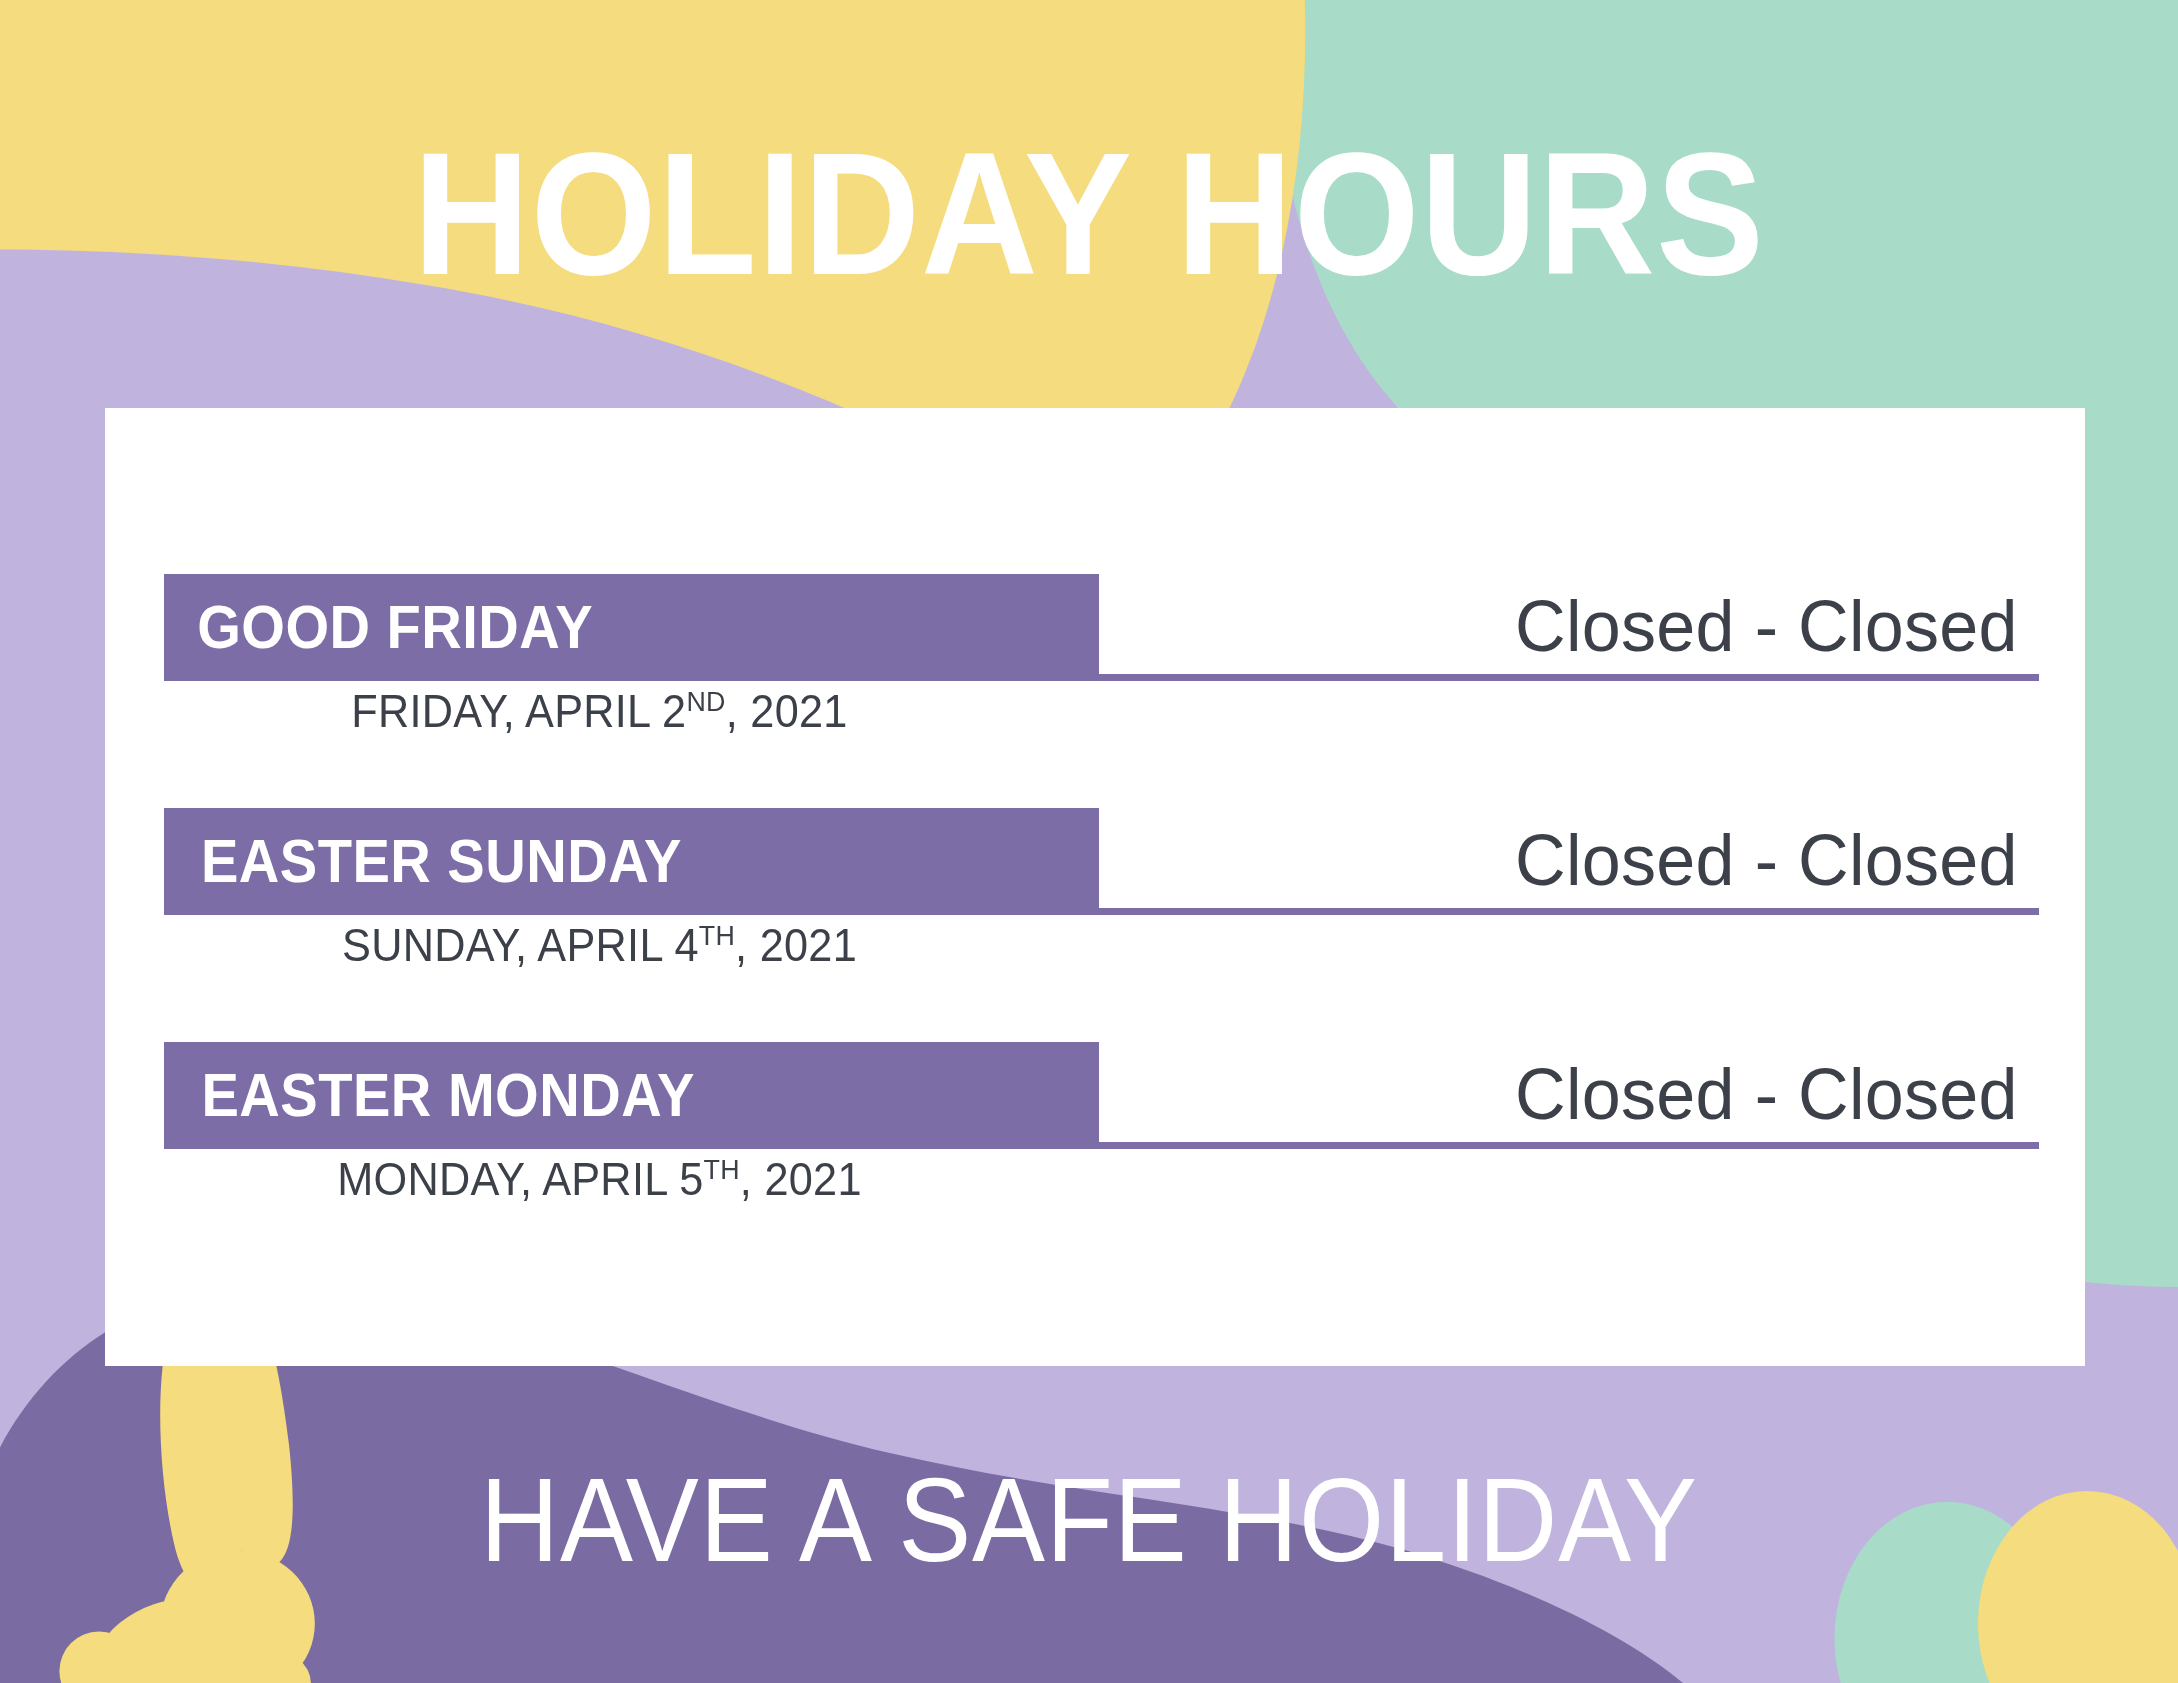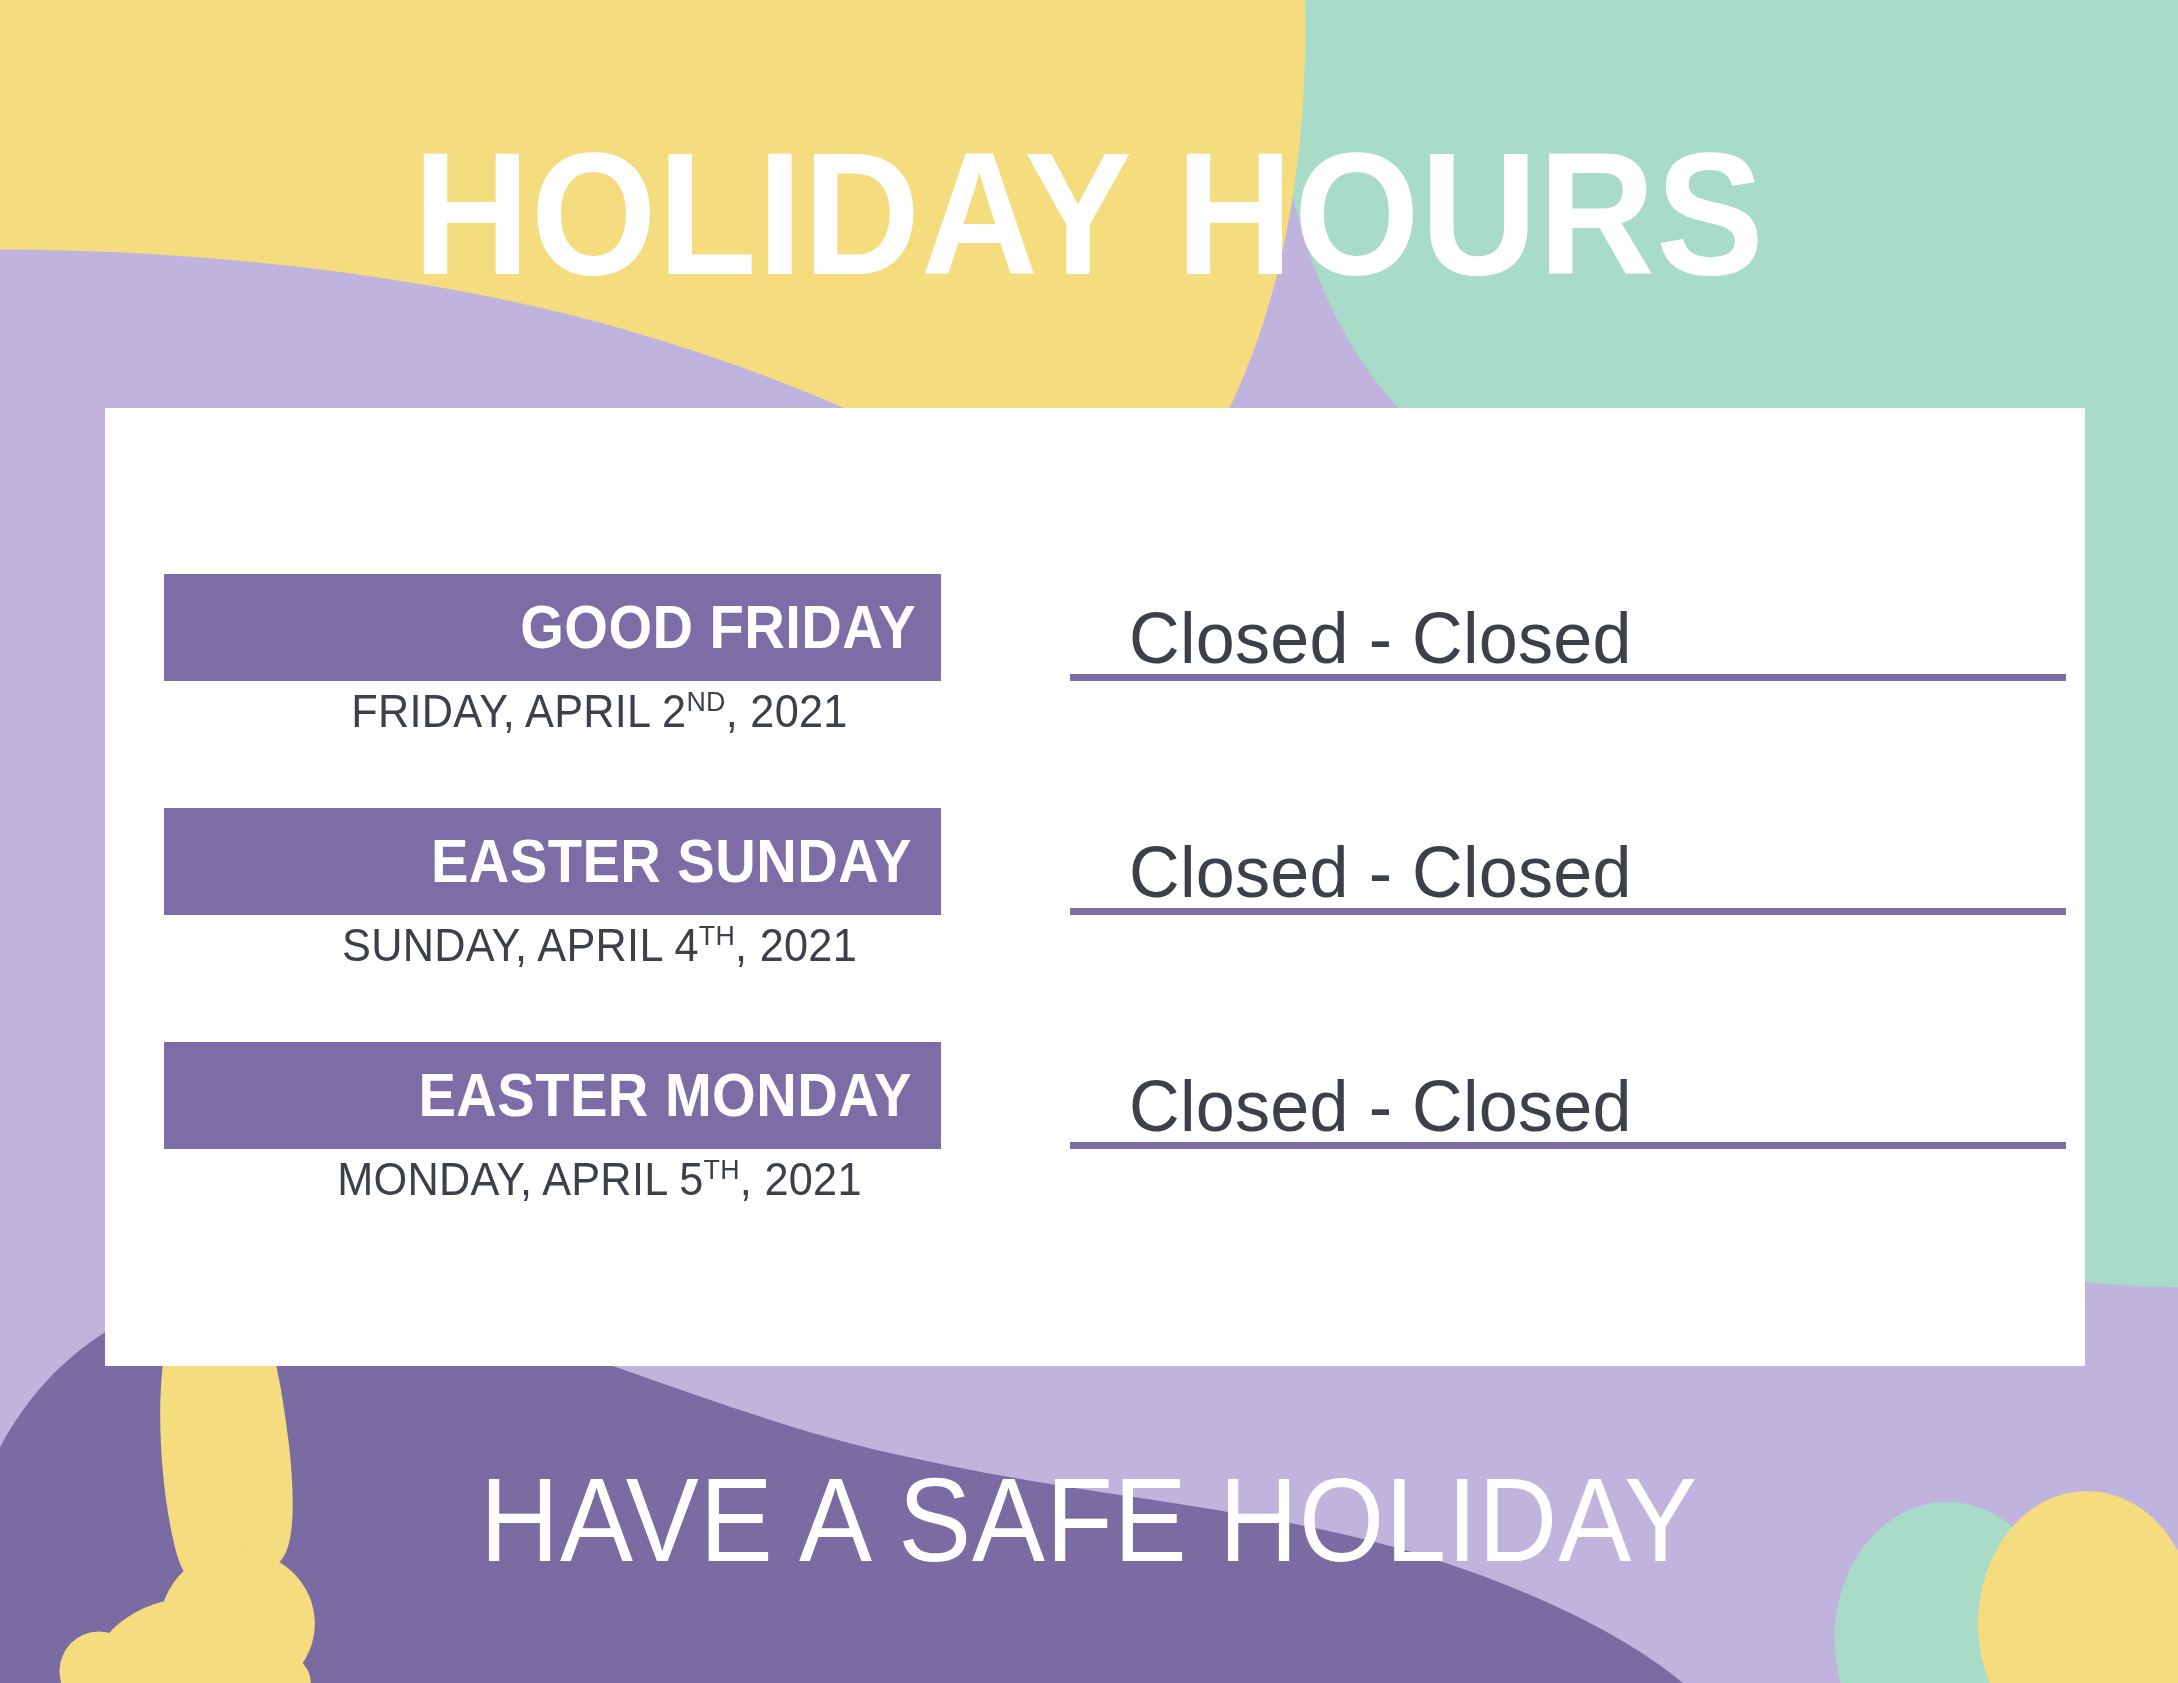--- a/index.html
+++ b/index.html
@@ -58,28 +58,28 @@
     width: 1980px;
   }
   .row-0 { top: 166px; }
   .row-1 { top: 400px; }
   .row-2 { top: 634px; }
 
   .name-bar {
     position: absolute;
     left: 59px;
     top: 0;
-    width: 777px;
+    width: 935px;
     height: 107px;
     background: #7c6da6;
     display: flex;
     align-items: center;
-    justify-content: flex-end;
+    justify-content: flex-start;
     box-sizing: border-box;
-    padding: 0 8px;
+    padding: 0 16px;
   }
   .name-bar-label {
     color: #ffffff;
     font-family: "Liberation Sans", sans-serif;
     font-weight: bold;
     font-size: 61px;
     line-height: 1;
     letter-spacing: 0.5px;
     transform: scaleX(0.92);
     white-space: nowrap;
@@ -101,30 +101,31 @@
     white-space: nowrap;
   }
   .date-label sup {
     font-size: 0.62em;
     vertical-align: super;
     line-height: 0;
   }
 
   .hours-cell {
     position: absolute;
-    left: 965px;
+    left: 938px;
     top: -6px;
     width: 996px;
     height: 113px;
     border-bottom: 7px solid #7c6da6;
     box-sizing: border-box;
     display: flex;
     align-items: flex-end;
     padding-left: 59px;
-    padding-bottom: 0;
+    padding-bottom: 12px;
+    justify-content: flex-end;
   }
   .hours-text {
     color: #3c4049;
     font-family: "Liberation Sans", sans-serif;
     font-weight: normal;
     font-size: 73px;
     line-height: 1.0;
     letter-spacing: 0.3px;
     transform: scaleX(0.96);
     transform-origin: left bottom;

